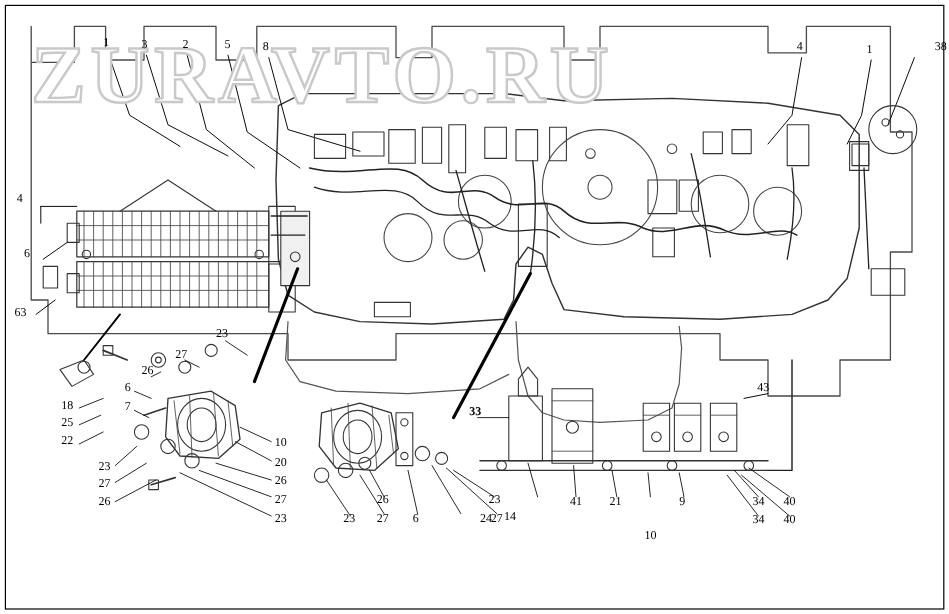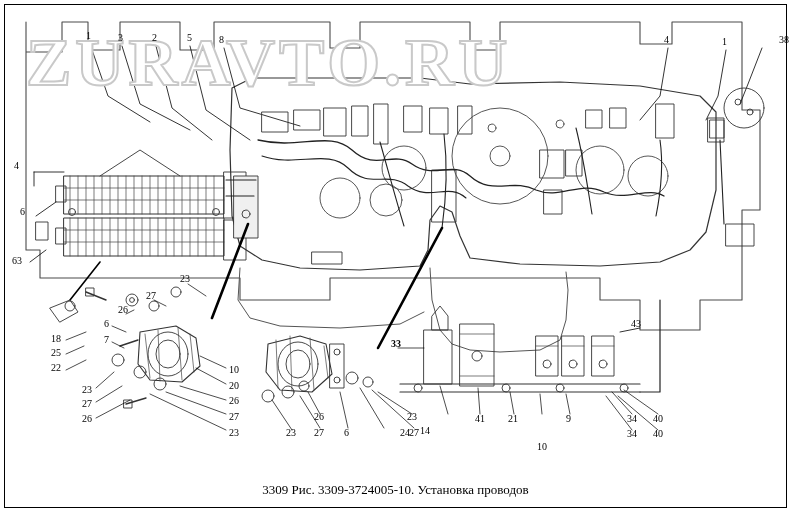--- a/index.html
+++ b/index.html
@@ -325,15 +325,14 @@
   <div class="lbl" style="left:566px; top:413px;">9</div>
 
   <div class="lbl" style="left:391px; top:338px;font-weight:bold;">33</div>
   <div class="lbl" style="left:631px; top:318px;">43</div>
 
   <div class="lbl" style="left:627px; top:413px;">34</div>
   <div class="lbl" style="left:653px; top:413px;">40</div>
   <div class="lbl" style="left:627px; top:428px;">34</div>
   <div class="lbl" style="left:653px; top:428px;">40</div>
 
-  <div class="caption">3309 Рис. 3309-3724005-10. Установка проводов</div>
 
 </div>
 
 </body></html>

